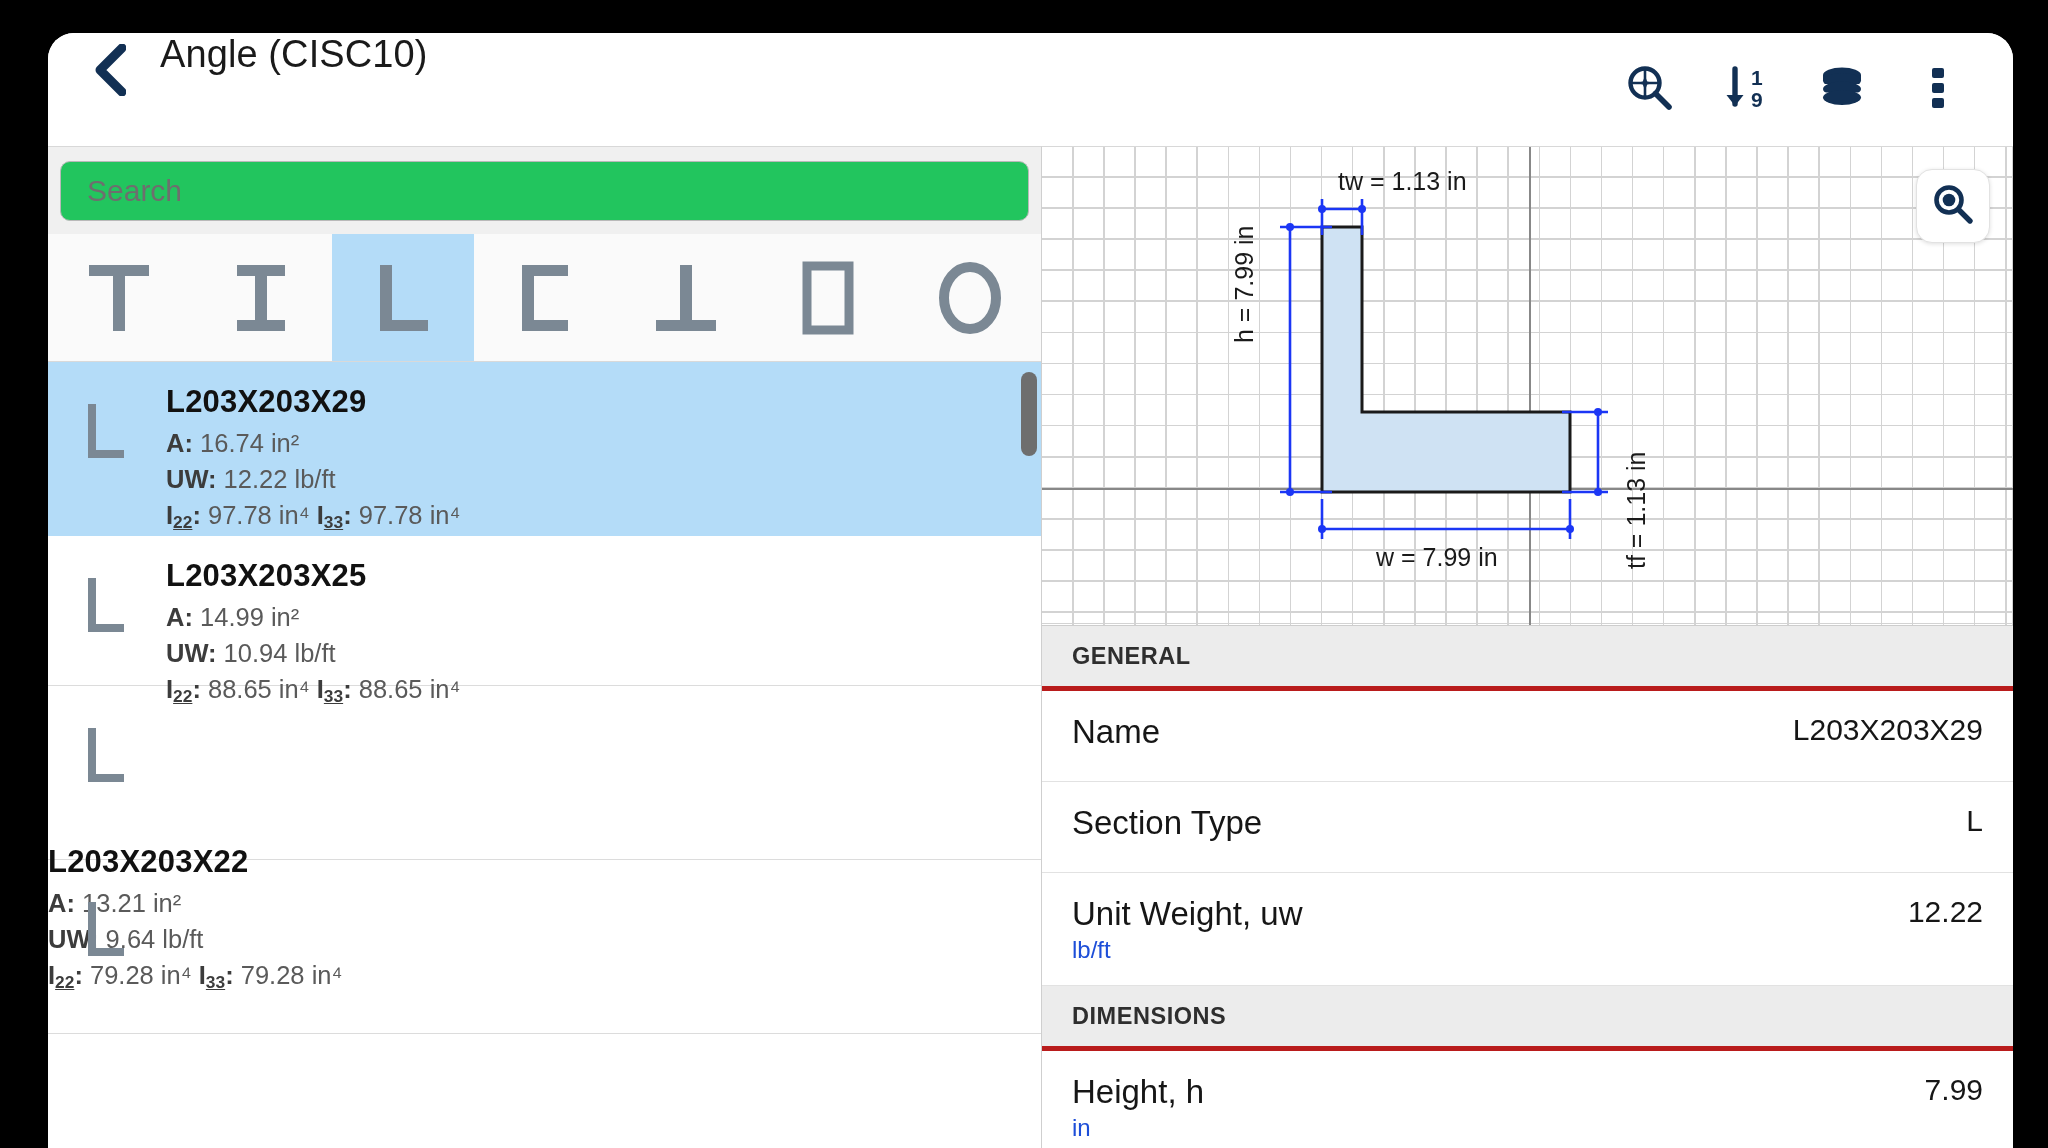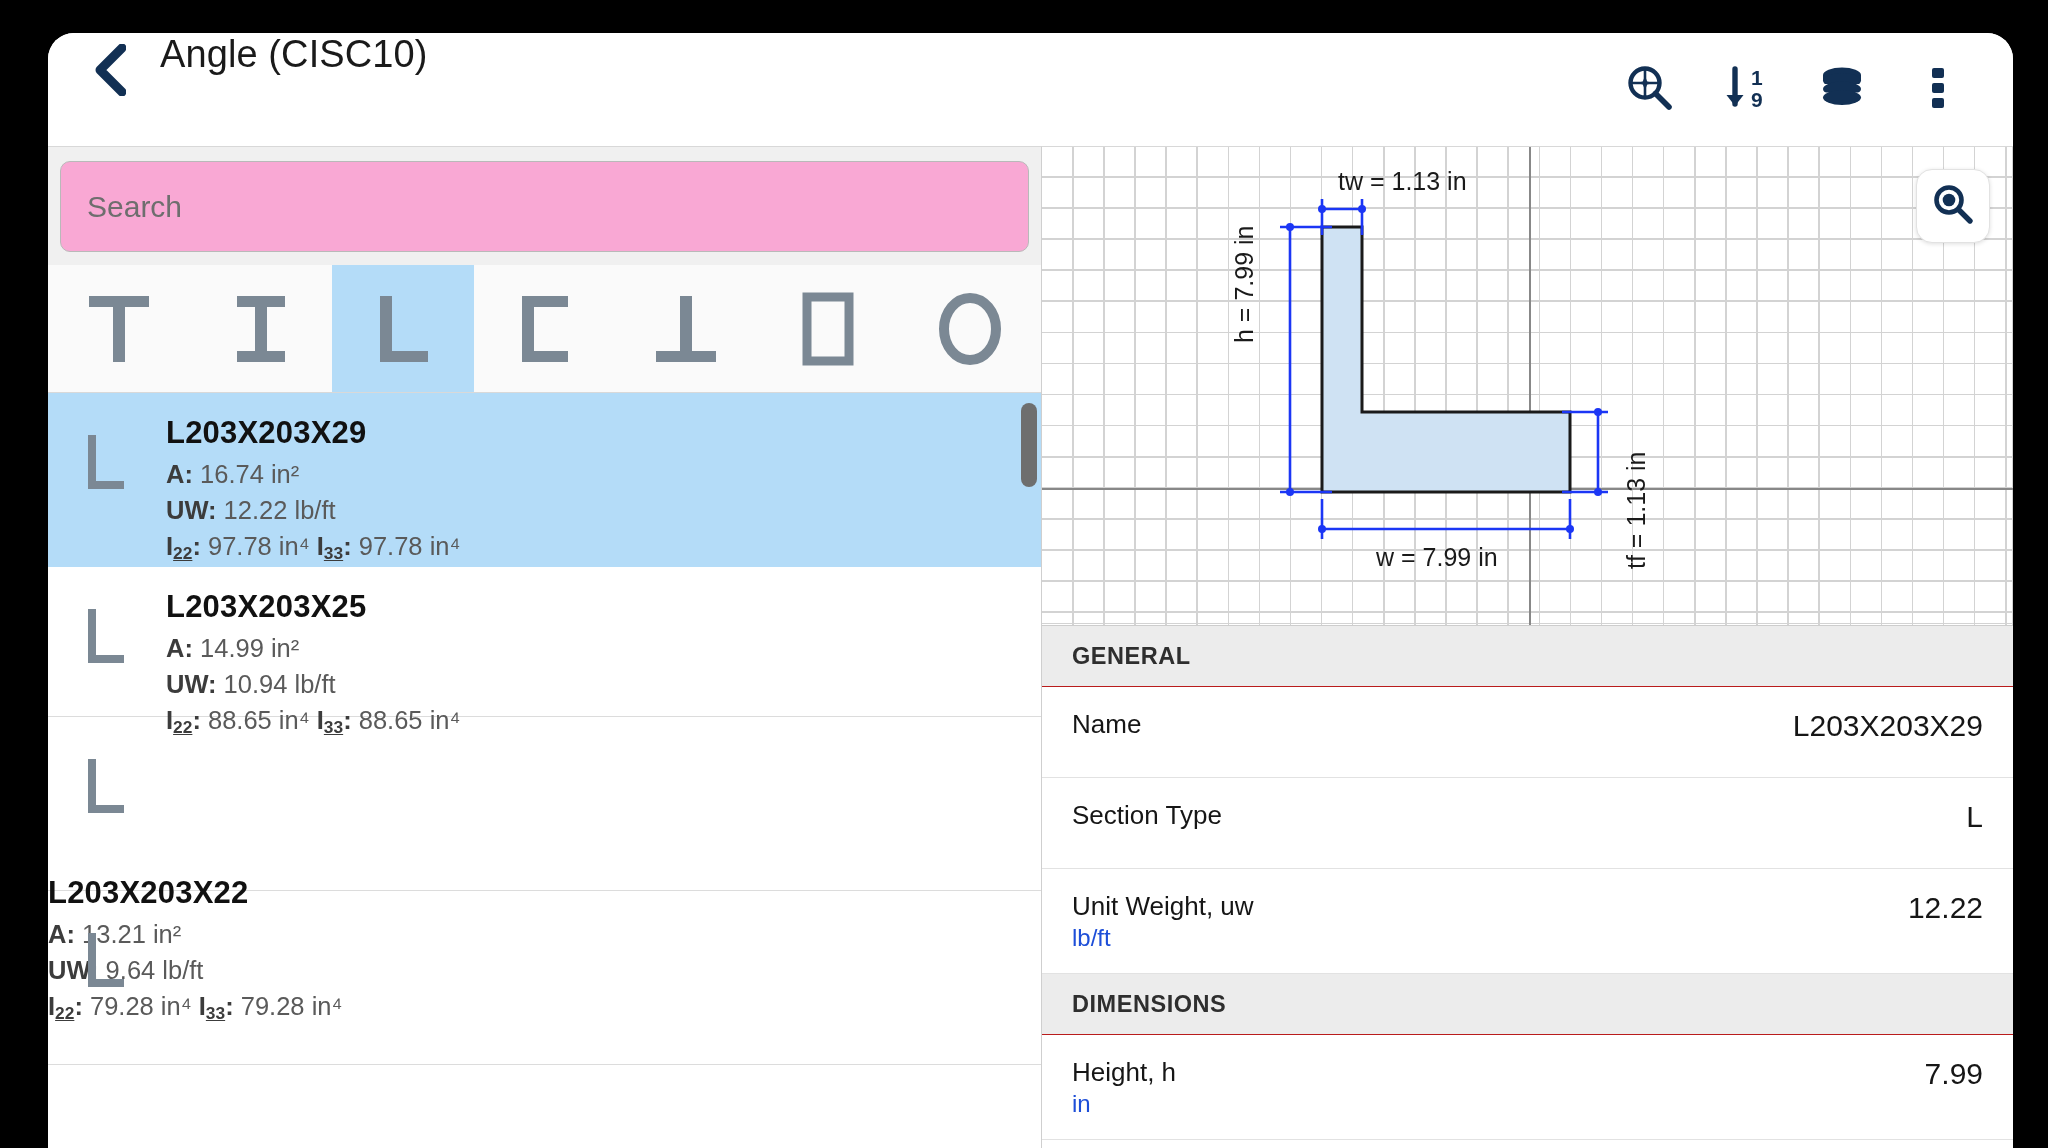--- a/index.html
+++ b/index.html
@@ -62,22 +62,22 @@
     display:flex;flex-direction:column;overflow:hidden;
     border-top:1px solid #d8d8d8;
   }
 
   
   .search-wrap{
     background:#f0f0f0;padding:14px 12px 13px 12px;
     flex:0 0 auto;
   }
   .search-input{
-    width:100%;box-sizing:border-box;height:91px;
-    border:1px solid #b9b9b9;border-radius:10px;background:#f9a8d4;
+    width:100%;box-sizing:border-box;height:60px;
+    border:1px solid #b9b9b9;border-radius:10px;background:#22c55e;
     font-size:30px;color:#2b2b2b;padding:17px 26px;
     font-family:"Liberation Sans", sans-serif;
     outline:none;
   }
   .search-input::placeholder{color:#6e6e6e;}
 
   
   .shape-tabs{
     display:flex;height:127px;flex:0 0 auto;
     background:#fafafa;border-bottom:1px solid #d9d9d9;
@@ -153,30 +153,30 @@
   
   .props{
     flex:1 1 auto;overflow:hidden;background:#fff;
     border-top:1px solid #cdcdcd;
   }
   .prop-section{
     background:#ececec;
     padding:17px 30px 16px 30px;
     font-size:23.5px;font-weight:bold;color:#2e2e2e;
     letter-spacing:.55px;
-    border-bottom:1px solid #b91c1c;
+    border-bottom:5px solid #b91c1c;
   }
   .prop-row{
     display:flex;align-items:flex-start;justify-content:space-between;
     padding:22px 30px 22px 30px;
     border-bottom:1px solid #e2e2e2;
     min-height:46px;
     cursor:pointer;
   }
-  .prop-label{font-size:26px;color:#161616;line-height:1.18;}
+  .prop-label{font-size:33px;color:#161616;line-height:1.18;}
   .prop-unit{font-size:24px;color:#1d4ed8;margin-top:3px;line-height:1.1;}
   .prop-value{font-size:30px;color:#161616;text-align:right;white-space:nowrap;padding-left:20px;}
 </style>
 </head>
 <body>
 
 <div class="bezel"></div>
 
 <div class="window">
 

